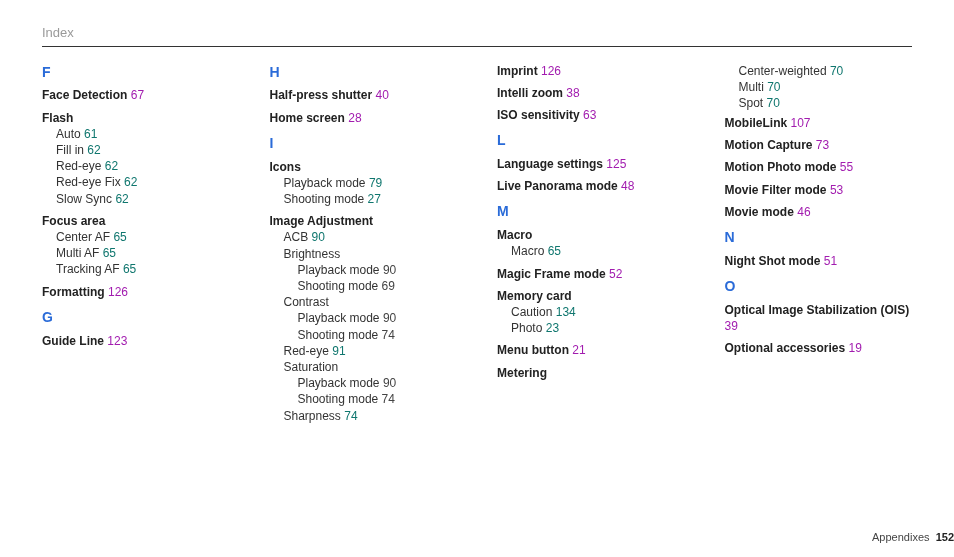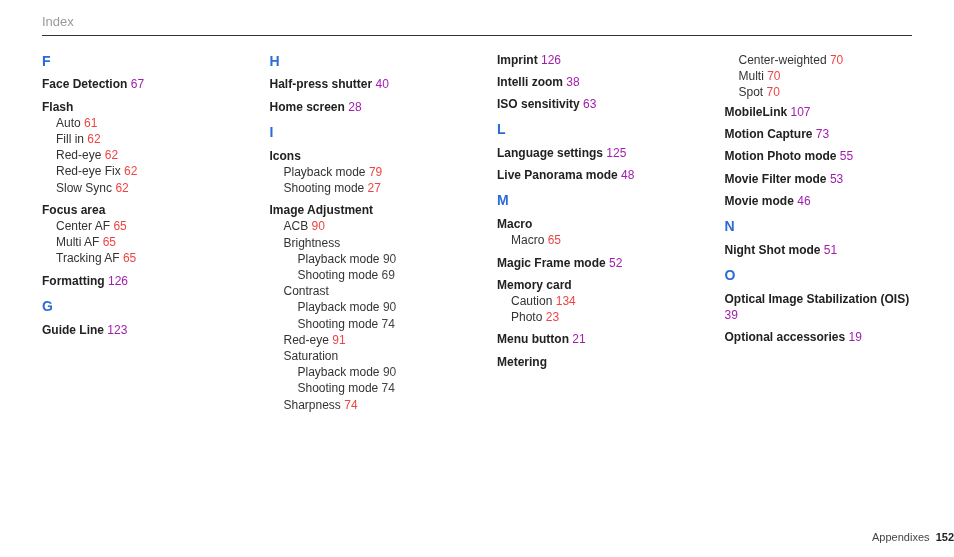--- a/index.html
+++ b/index.html
@@ -11,21 +11,21 @@
     font-family: "Segoe UI", "Helvetica Neue", Arial, sans-serif;
     color: #222;
     font-size: 12px;
     line-height: 1.35;
     overflow: hidden;
   }
   .page {
     box-sizing: border-box;
     width: 954px;
     height: 557px;
-    padding: 13px 42px 8px 42px;
+    padding: 24px 42px 8px 42px;
     position: relative;
   }
   .header-title {
     color: #9a9a9a;
     font-size: 13px;
     margin-bottom: 4px;
   }
   .rule {
     border: 0;
     border-top: 1px solid #333;
@@ -54,21 +54,21 @@
   }
   .entry .t .pg {
     font-weight: 400;
     color: #a21caf;
   }
   .sub {
     margin-left: 14px;
     font-weight: 400;
     color: #333;
   }
-  .sub .pg { color: #ef4444; }
+  .sub .pg { color: #0f766e; }
   .sub2 {
     margin-left: 28px;
     font-weight: 400;
     color: #333;
   }
   .sub2 .pg { color: #444; }
   .footer {
     position: absolute;
     left: 0; right: 0;
     bottom: 12px;

